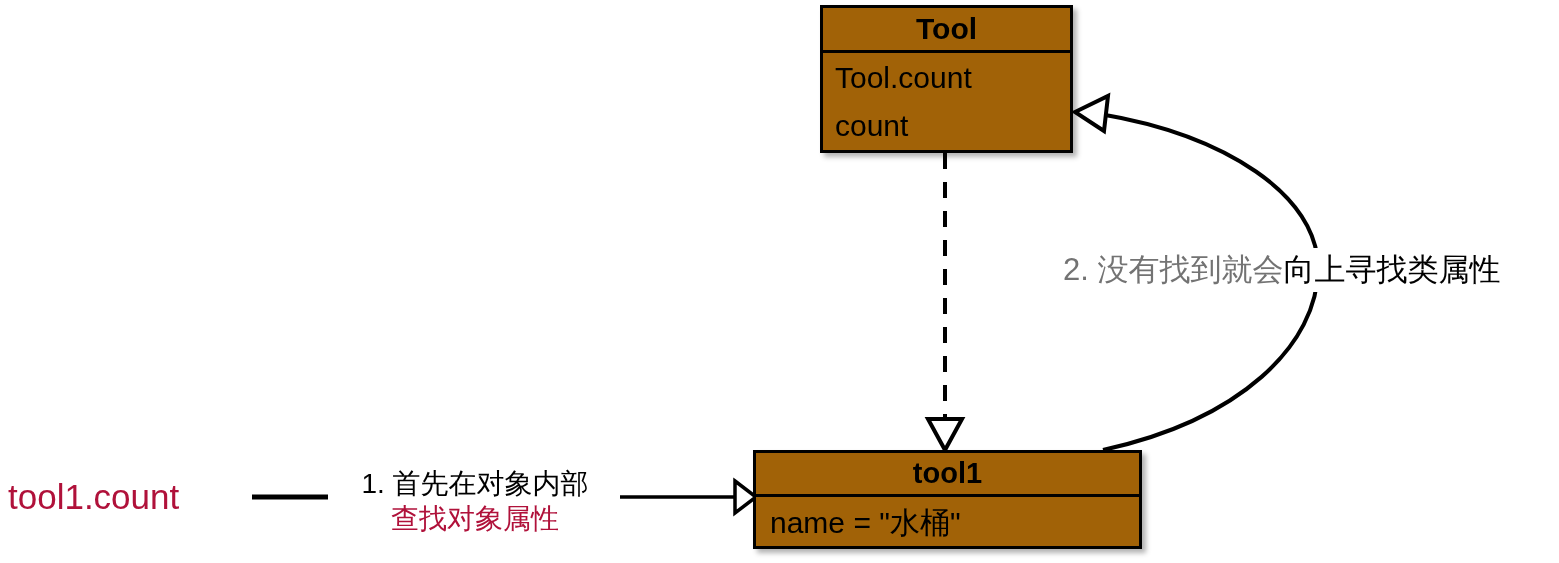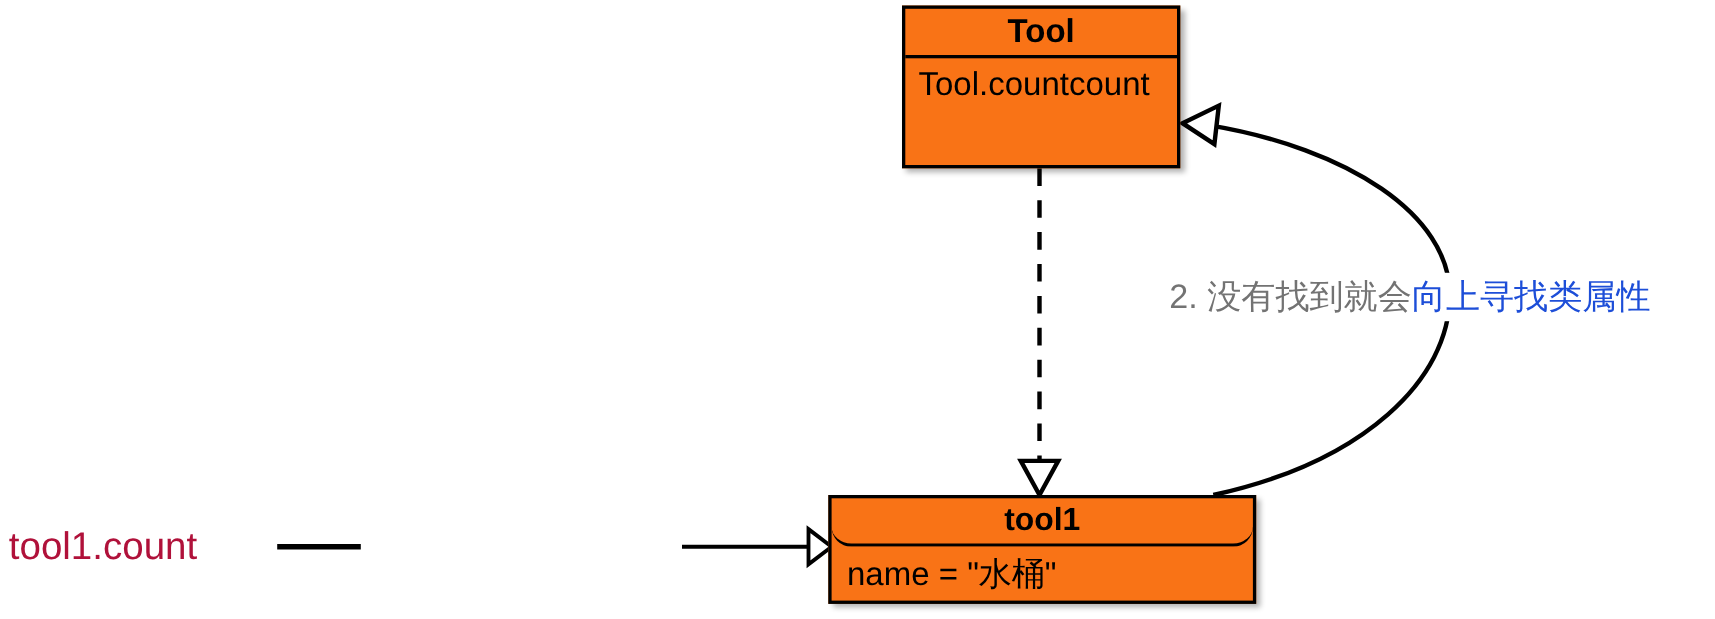--- a/index.html
+++ b/index.html
@@ -23,39 +23,41 @@
     top: 0;
     width: 1559px;
     height: 563px;
     pointer-events: none;
   }
 
   
   .uml-box {
     position: absolute;
     box-sizing: border-box;
-    background: #f97316;
+    background: #a16207;
     border: 3px solid #000000;
     box-shadow: 4px 4px 5px rgba(0,0,0,0.30);
     z-index: 3;
   }
   .uml-header {
     box-sizing: border-box;
     text-align: center;
     font-weight: bold;
     color: #000000;
     border-bottom: 3px solid #000000;
     line-height: 1;
     display: flex;
     align-items: center;
     justify-content: center;
   }
   .uml-body {
     box-sizing: border-box;
     display: flex;
+    flex-direction: column;
+    justify-content: center;
     border-radius: 21px;
   }
   .uml-attr {
     color: #000000;
     text-align: left;
     white-space: nowrap;
   }
 
   
   #tool-class-box {
@@ -80,21 +82,20 @@
   
   #tool1-object-box {
     left: 753px;
     top: 450px;
     width: 389px;
     height: 99px;
   }
   #tool1-object-box .uml-header {
     height: 44px;
     font-size: 29px;
-    border-radius: 18px;
   }
   #tool1-object-box .uml-body {
     height: 52px;
     padding: 0 0 0 14px;
   }
   #tool1-object-box .uml-attr {
     font-size: 30px;
     line-height: 52px;
   }
 
@@ -121,21 +122,21 @@
   }
   #step1-label .line1 { color: #000000; display: block; }
   #step1-label .line2 { color: #b0113a; display: block; }
   #step2-label {
     left: 1063px;
     top: 250px;
     font-size: 31px;
     line-height: 40px;
   }
   #step2-label .seg-black { color: #737373; }
-  #step2-label .seg-red { color: #1d4ed8; }
+  #step2-label .seg-red { color: #000000; }
   .step2-bg {
     position: absolute;
     left: 1058px;
     top: 248px;
     width: 498px;
     height: 44px;
     background: #ffffff;
     z-index: 3;
   }
 </style>
@@ -174,18 +175,22 @@
 
   <div class="uml-box" id="tool1-object-box">
     <div class="uml-header">tool1</div>
     <div class="uml-body">
       <div class="uml-attr">name = "水桶"</div>
     </div>
   </div>
 
   <div class="annot" id="expr-label">tool1.count</div>
 
+  <div class="annot" id="step1-label">
+    <span class="line1">1. 首先在对象内部</span>
+    <span class="line2">查找对象属性</span>
+  </div>
 
   <div class="annot" id="step2-label">
     <span class="seg-black">2. 没有找到就会</span><span class="seg-red">向上寻找类属性</span>
   </div>
 
 </div>
 
 </body></html>

